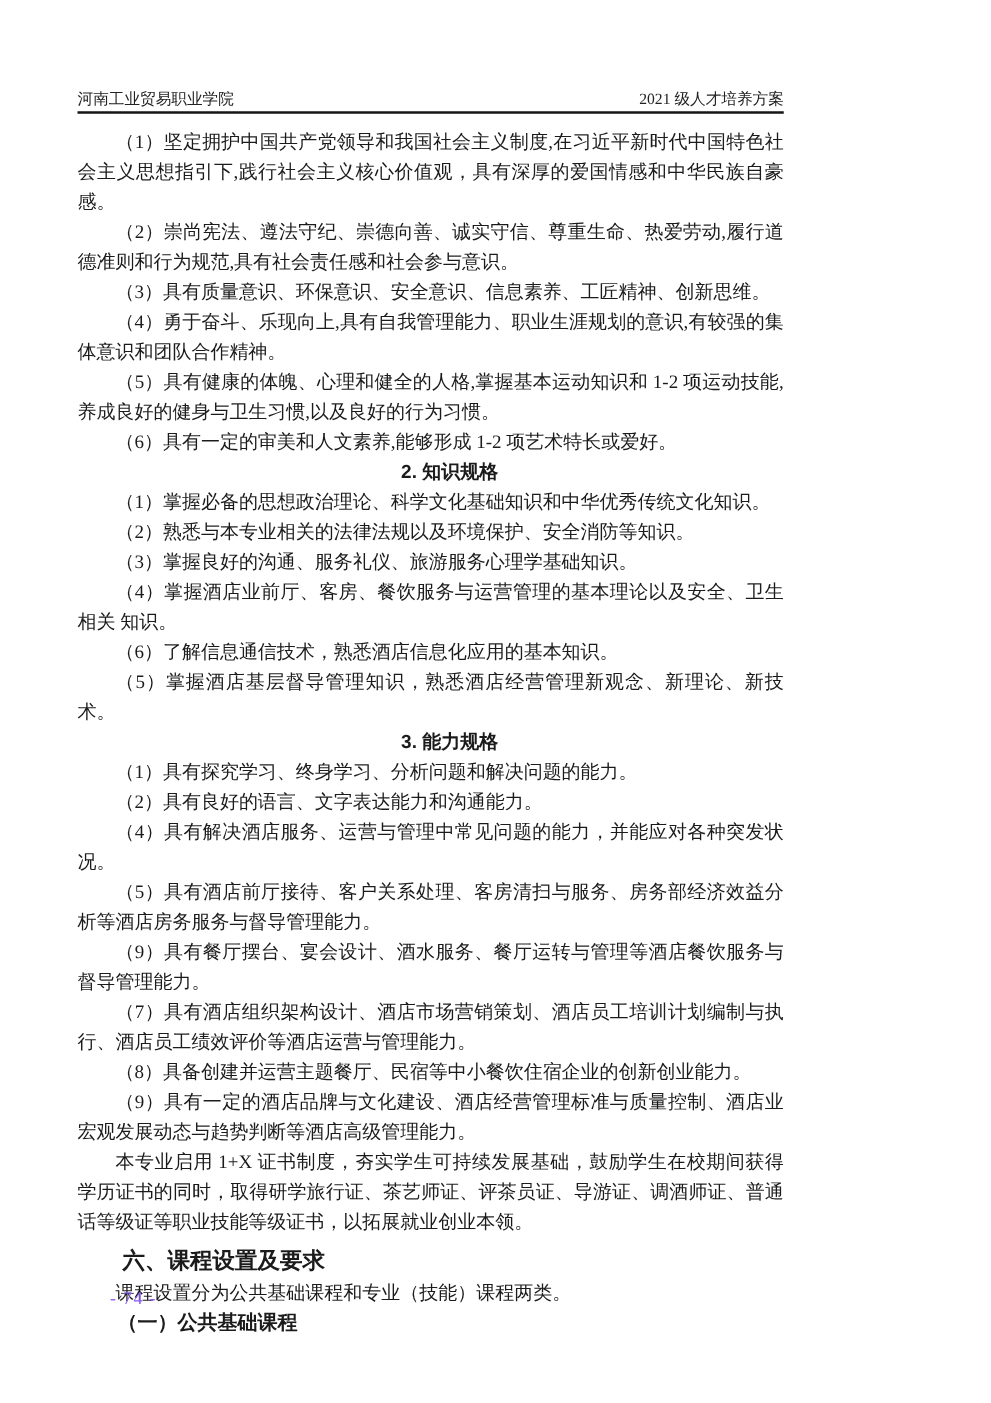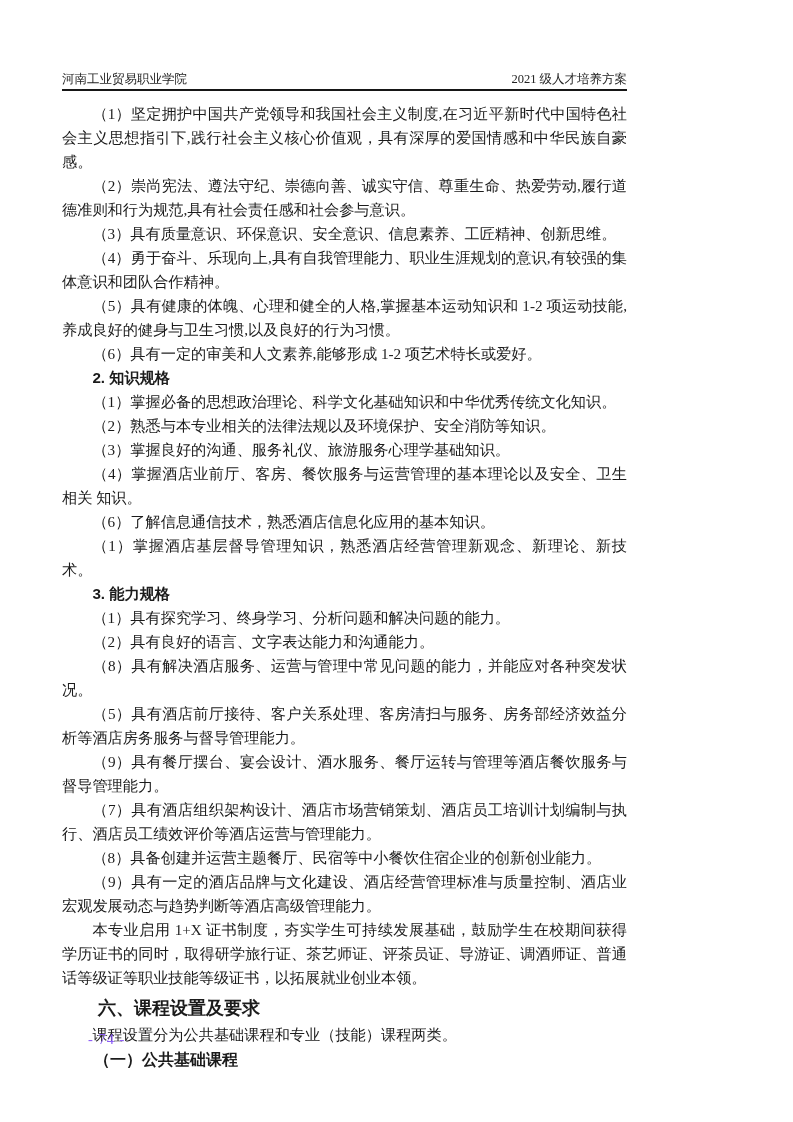--- a/index.html
+++ b/index.html
@@ -41,33 +41,34 @@
   .doc-content p { margin: 0; }
   .para {
     text-indent: 2em;
     text-align: justify;
   }
   .hnum {
     font-weight: bold;
     text-indent: 2em;
     font-family: "Liberation Sans", "DejaVu Sans", sans-serif;
     font-size: 15.2px;
+    text-align: center;
   }
   .hchapter {
     font-weight: bold;
     text-indent: 2em;
     font-family: "Liberation Sans", "DejaVu Sans", sans-serif;
     font-size: 18px;
     line-height: 26px;
     margin: 5px 0 2px 0 !important;
   }
   .hsub {
     font-weight: bold;
     text-indent: 2em;
-    font-family: Liberation Serif, serif;
+    font-family: Liberation Mono, monospace;
     font-size: 16px;
     line-height: 25px;
   }
   .page-footer {
     position: absolute;
     left: 88px;
     top: 1031px;
     font-size: 14.5px;
     color: #8b5cf6;
     letter-spacing: 1px;
@@ -89,25 +90,25 @@
       <p class="para">（3）具有质量意识、环保意识、安全意识、信息素养、工匠精神、创新思维。</p>
       <p class="para">（4）勇于奋斗、乐现向上,具有自我管理能力、职业生涯规划的意识,有较强的集体意识和团队合作精神。</p>
       <p class="para">（5）具有健康的体魄、心理和健全的人格,掌握基本运动知识和 1-2 项运动技能,养成良好的健身与卫生习惯,以及良好的行为习惯。</p>
       <p class="para">（6）具有一定的审美和人文素养,能够形成 1-2 项艺术特长或爱好。</p>
       <p class="hnum">2. 知识规格</p>
       <p class="para">（1）掌握必备的思想政治理论、科学文化基础知识和中华优秀传统文化知识。</p>
       <p class="para">（2）熟悉与本专业相关的法律法规以及环境保护、安全消防等知识。</p>
       <p class="para">（3）掌握良好的沟通、服务礼仪、旅游服务心理学基础知识。</p>
       <p class="para">（4）掌握酒店业前厅、客房、餐饮服务与运营管理的基本理论以及安全、卫生相关 知识。</p>
       <p class="para">（6）了解信息通信技术，熟悉酒店信息化应用的基本知识。</p>
-      <p class="para">（1）掌握酒店基层督导管理知识，熟悉酒店经营管理新观念、新理论、新技术。</p>
+      <p class="para">（5）掌握酒店基层督导管理知识，熟悉酒店经营管理新观念、新理论、新技术。</p>
       <p class="hnum">3. 能力规格</p>
       <p class="para">（1）具有探究学习、终身学习、分析问题和解决问题的能力。</p>
       <p class="para">（2）具有良好的语言、文字表达能力和沟通能力。</p>
-      <p class="para">（8）具有解决酒店服务、运营与管理中常见问题的能力，并能应对各种突发状况。</p>
+      <p class="para">（4）具有解决酒店服务、运营与管理中常见问题的能力，并能应对各种突发状况。</p>
       <p class="para">（5）具有酒店前厅接待、客户关系处理、客房清扫与服务、房务部经济效益分析等酒店房务服务与督导管理能力。</p>
       <p class="para">（9）具有餐厅摆台、宴会设计、酒水服务、餐厅运转与管理等酒店餐饮服务与督导管理能力。</p>
       <p class="para">（7）具有酒店组织架构设计、酒店市场营销策划、酒店员工培训计划编制与执行、酒店员工绩效评价等酒店运营与管理能力。</p>
       <p class="para">（8）具备创建并运营主题餐厅、民宿等中小餐饮住宿企业的创新创业能力。</p>
       <p class="para">（9）具有一定的酒店品牌与文化建设、酒店经营管理标准与质量控制、酒店业宏观发展动态与趋势判断等酒店高级管理能力。</p>
       <p class="para">本专业启用 1+X 证书制度，夯实学生可持续发展基础，鼓励学生在校期间获得学历证书的同时，取得研学旅行证、茶艺师证、评茶员证、导游证、调酒师证、普通话等级证等职业技能等级证书，以拓展就业创业本领。</p>
       <p class="hchapter">六、课程设置及要求</p>
       <p class="para">课程设置分为公共基础课程和专业（技能）课程两类。</p>
       <p class="hsub">（一）公共基础课程</p>
     </div>

